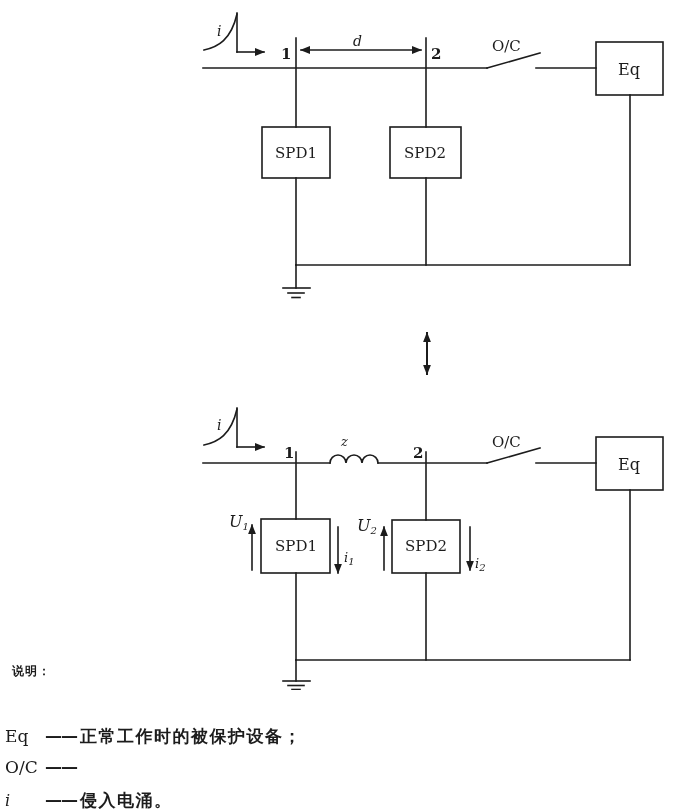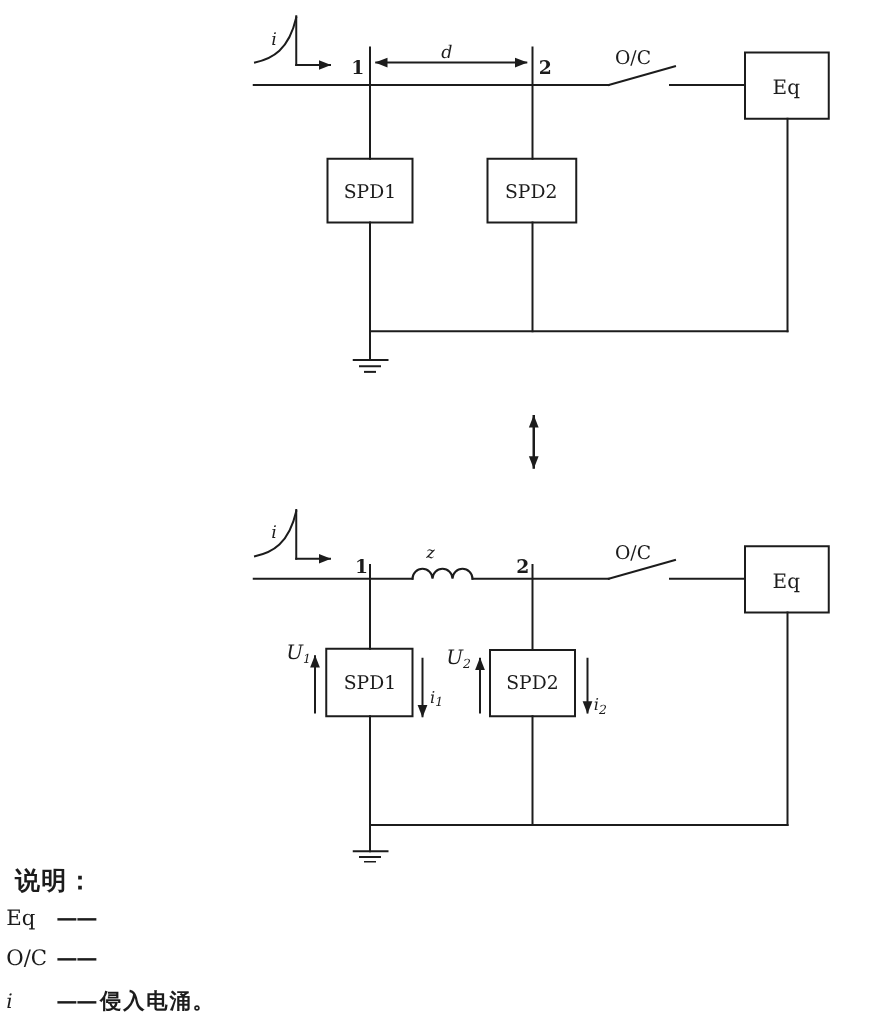--- a/index.html
+++ b/index.html
@@ -12,21 +12,21 @@
   .t15{font-size:15px;}
   .t16{font-size:16px;}
   .node{font-size:15px;font-weight:700;}
   .it{font-style:italic;font-size:14px;}
   .it-sm{font-style:italic;font-size:13px;}
   .sub{font-size:10px;font-style:italic;}
   .g1{stroke-width:2.6px;}
   .g2{stroke-width:2.2px;}
   .g3{stroke-width:1.8px;}
   .legend{position:absolute;left:0;top:0;width:695px;}
-  .legend-title{position:absolute;left:12px;top:691px;font-size:20px;font-weight:600;letter-spacing:1px;}
+  .legend-title{position:absolute;left:12px;top:663px;font-size:12px;font-weight:600;letter-spacing:1px;}
   .legend-row{position:absolute;left:5px;display:flex;align-items:baseline;font-size:17px;}
   .legend-term{display:inline-block;width:40px;font-size:17px;}
   .legend-term.it{font-style:italic;font-size:16px;width:40px;}
   .legend-dash{display:inline-block;letter-spacing:-1px;margin-right:3px;font-weight:600;}
   .legend-desc{font-weight:600;letter-spacing:1.5px;}
   .r1{top:725px;} .r2{top:757px;} .r3{top:789px;}
 </style>
 </head>
 <body>
 
@@ -148,20 +148,21 @@
       </g>
     </g>
   </svg>
 
   <div class="legend">
     <div class="legend-title">说明：</div>
 
     <div class="legend-row r1">
       <span class="legend-term">Eq</span>
       <span class="legend-dash">——</span>
+      <span class="legend-desc">正常工作时的被保护设备；</span>
     </div>
 
     <div class="legend-row r2">
       <span class="legend-term">O/C</span>
       <span class="legend-dash">——</span>
     </div>
 
     <div class="legend-row r3">
       <span class="legend-term it">i</span>
       <span class="legend-dash">——</span>

